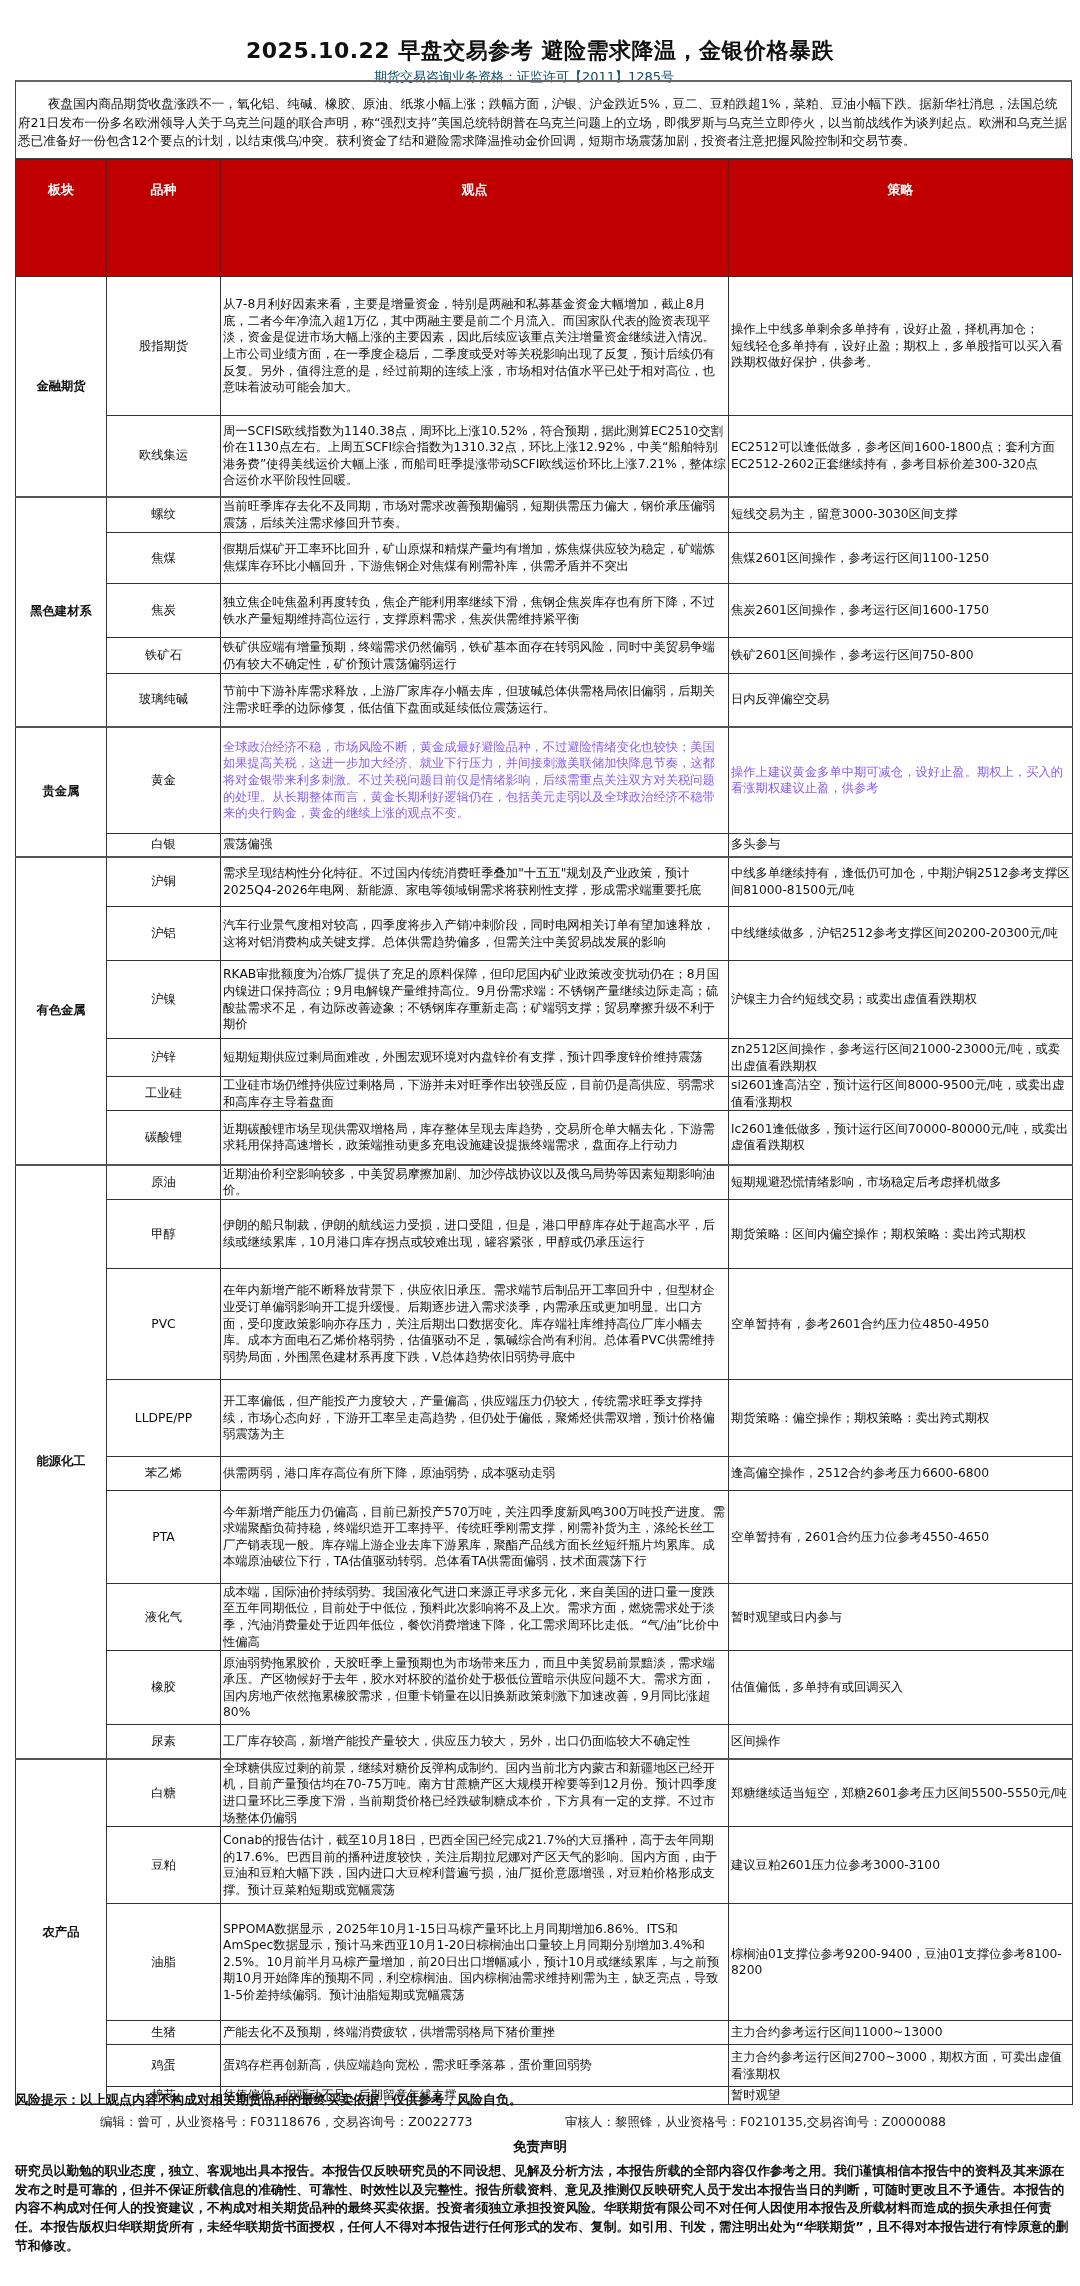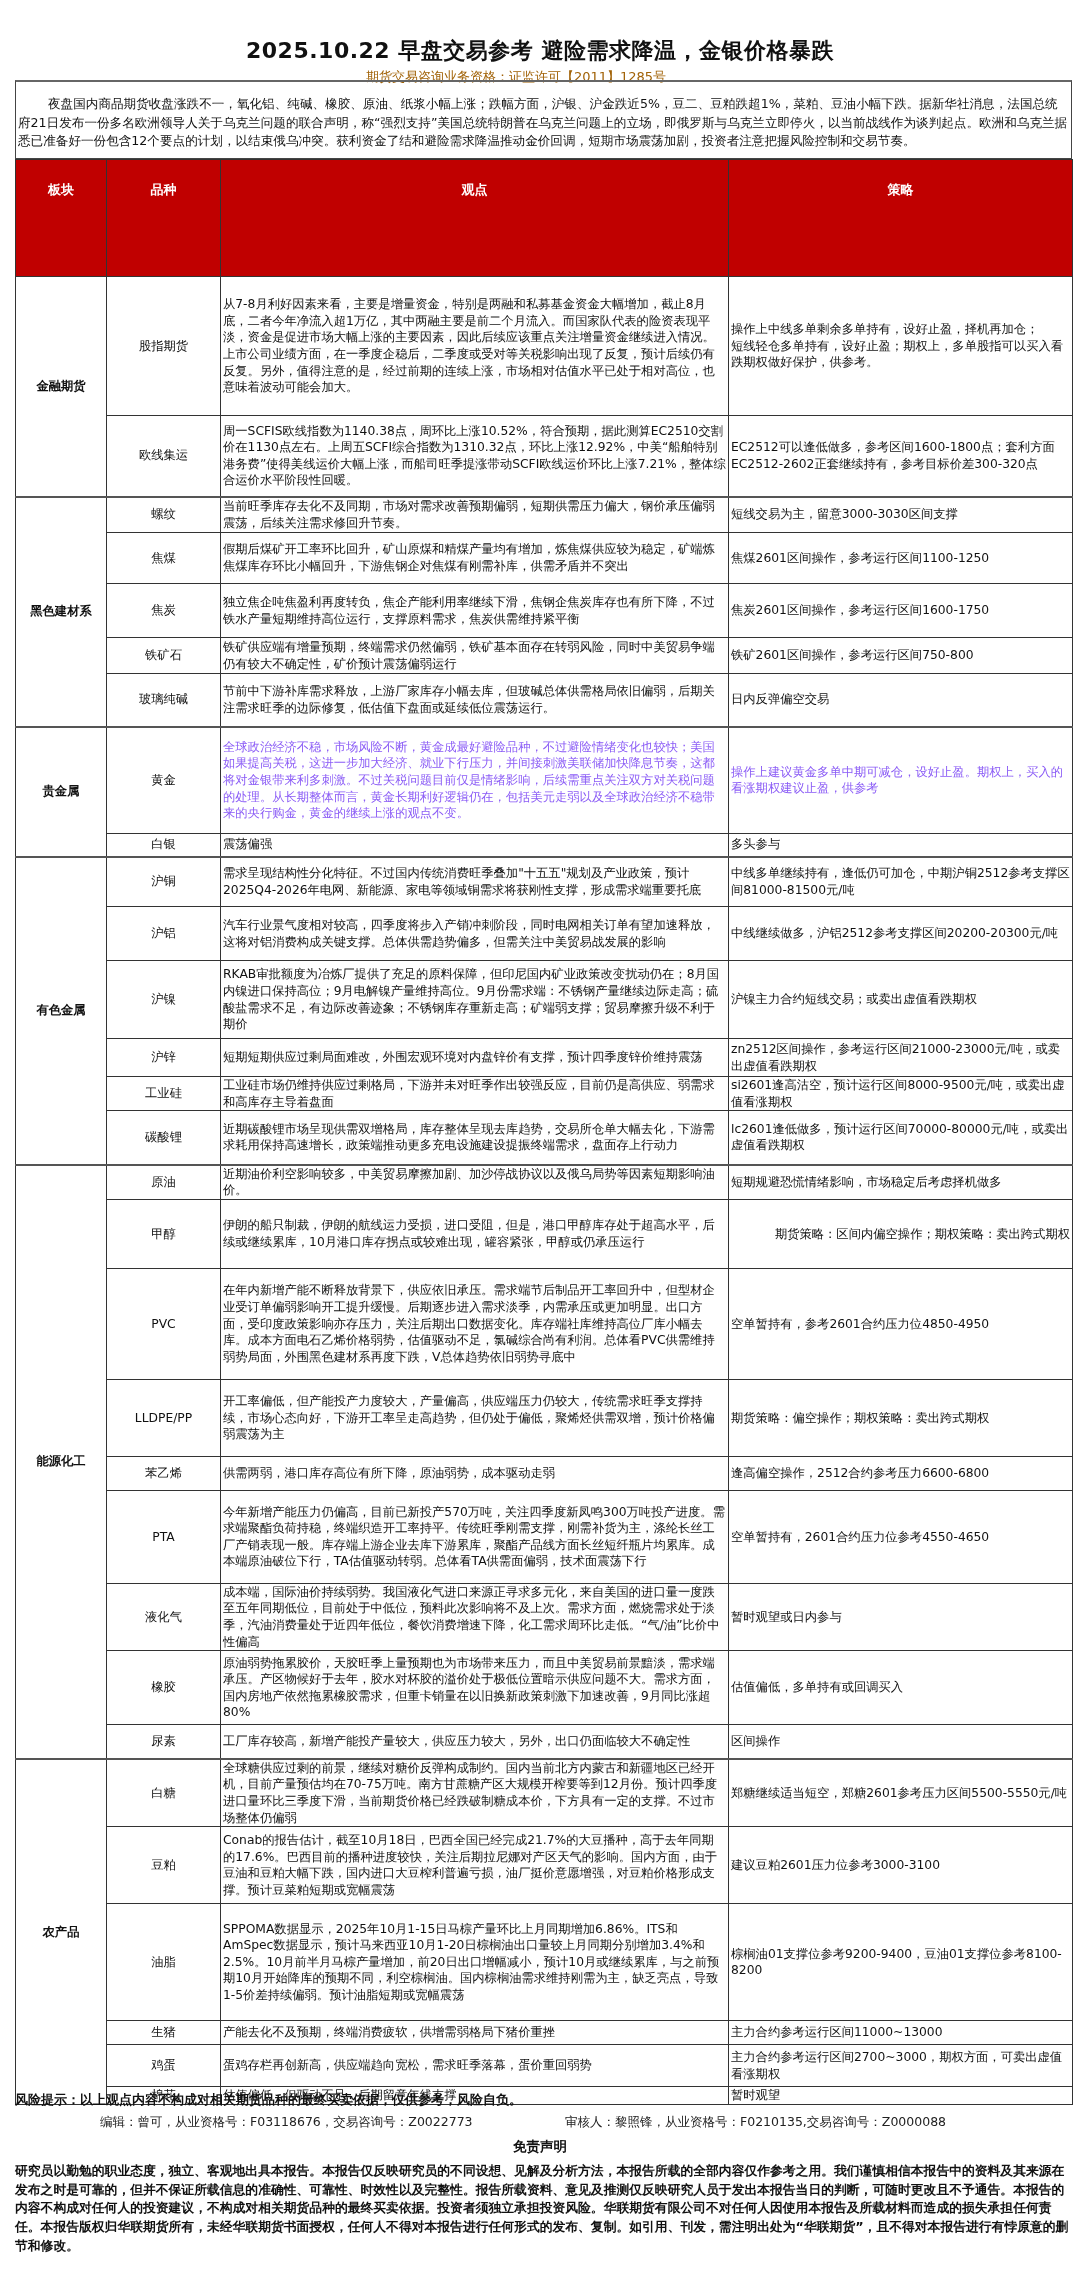--- a/index.html
+++ b/index.html
@@ -1,21 +1,21 @@
 <!DOCTYPE html>
 <html><head>
 <meta charset="utf-8">
 <style>
   html, body { margin: 0; padding: 0; background: #ffffff; }
   body { width: 1080px; height: 2286px; position: relative; overflow: hidden;
          font-family: "DejaVu Sans", "Liberation Sans", sans-serif; color: #111; }
   .title { position: absolute; top: 36px; left: 0; width: 1080px; text-align: center;
            font-size: 22px; font-weight: bold; letter-spacing: 0.5px; color: #111; }
-  .subtitle { position: absolute; top: 68px; left: 4px; width: 1024px; text-align: center;
-              font-size: 13px; color: #a16207; }
+  .subtitle { position: absolute; top: 68px; left: 12px; width: 1024px; text-align: center;
+              font-size: 13px; color: #0c4a6e; }
   .intro { position: absolute; top: 80px; left: 15px; width: 1057px; height: 79px;
            border: 1px solid #444; border-top: 2px solid #666; box-sizing: border-box;
            padding: 13px 2px 2px 2px; font-size: 12.6px; line-height: 18.5px; text-indent: 30px;
            overflow: hidden; }
   table.main { position: absolute; top: 159px; left: 15px; width: 1057px; border-collapse: collapse;
                table-layout: fixed; }
   table.main td, table.main th { border: 1px solid #333; font-size: 12.3px; line-height: 16.6px;
                padding: 0 2px; vertical-align: middle; overflow: hidden; }
   table.main th { background: #c00000; color: #fff; font-weight: bold; height: 94px;
                   text-align: center; font-size: 13px; vertical-align: top; padding-top: 22px; }
@@ -139,21 +139,21 @@
       </tr>
       <tr class="sep" style="height: 34px;">
         <td class="cat" rowspan="9">能源化工</td>
         <td class="var">原油</td>
         <td class="view">近期油价利空影响较多，中美贸易摩擦加剧、加沙停战协议以及俄乌局势等因素短期影响油价。</td>
         <td class="strat" style="white-space: pre-line;">短期规避恐慌情绪影响，市场稳定后考虑择机做多</td>
       </tr>
       <tr style="height: 69px;">
         <td class="var">甲醇</td>
         <td class="view">伊朗的船只制裁，伊朗的航线运力受损，进口受阻，但是，港口甲醇库存处于超高水平，后续或继续累库，10月港口库存拐点或较难出现，罐容紧张，甲醇或仍承压运行</td>
-        <td class="strat" style="white-space: pre-line; text-align: right;">期货策略：区间内偏空操作；期权策略：卖出跨式期权</td>
+        <td class="strat" style="white-space: pre-line;">期货策略：区间内偏空操作；期权策略：卖出跨式期权</td>
       </tr>
       <tr style="height: 111px;">
         <td class="var">PVC</td>
         <td class="view">在年内新增产能不断释放背景下，供应依旧承压。需求端节后制品开工率回升中，但型材企业受订单偏弱影响开工提升缓慢。后期逐步进入需求淡季，内需承压或更加明显。出口方面，受印度政策影响亦存压力，关注后期出口数据变化。库存端社库维持高位厂库小幅去库。成本方面电石乙烯价格弱势，估值驱动不足，氯碱综合尚有利润。总体看PVC供需维持弱势局面，外围黑色建材系再度下跌，V总体趋势依旧弱势寻底中</td>
         <td class="strat" style="white-space: pre-line;">空单暂持有，参考2601合约压力位4850-4950</td>
       </tr>
       <tr style="height: 77px;">
         <td class="var">LLDPE/PP</td>
         <td class="view">开工率偏低，但产能投产力度较大，产量偏高，供应端压力仍较大，传统需求旺季支撑持续，市场心态向好，下游开工率呈走高趋势，但仍处于偏低，聚烯烃供需双增，预计价格偏弱震荡为主</td>
         <td class="strat" style="white-space: pre-line;">期货策略：偏空操作；期权策略：卖出跨式期权</td>

